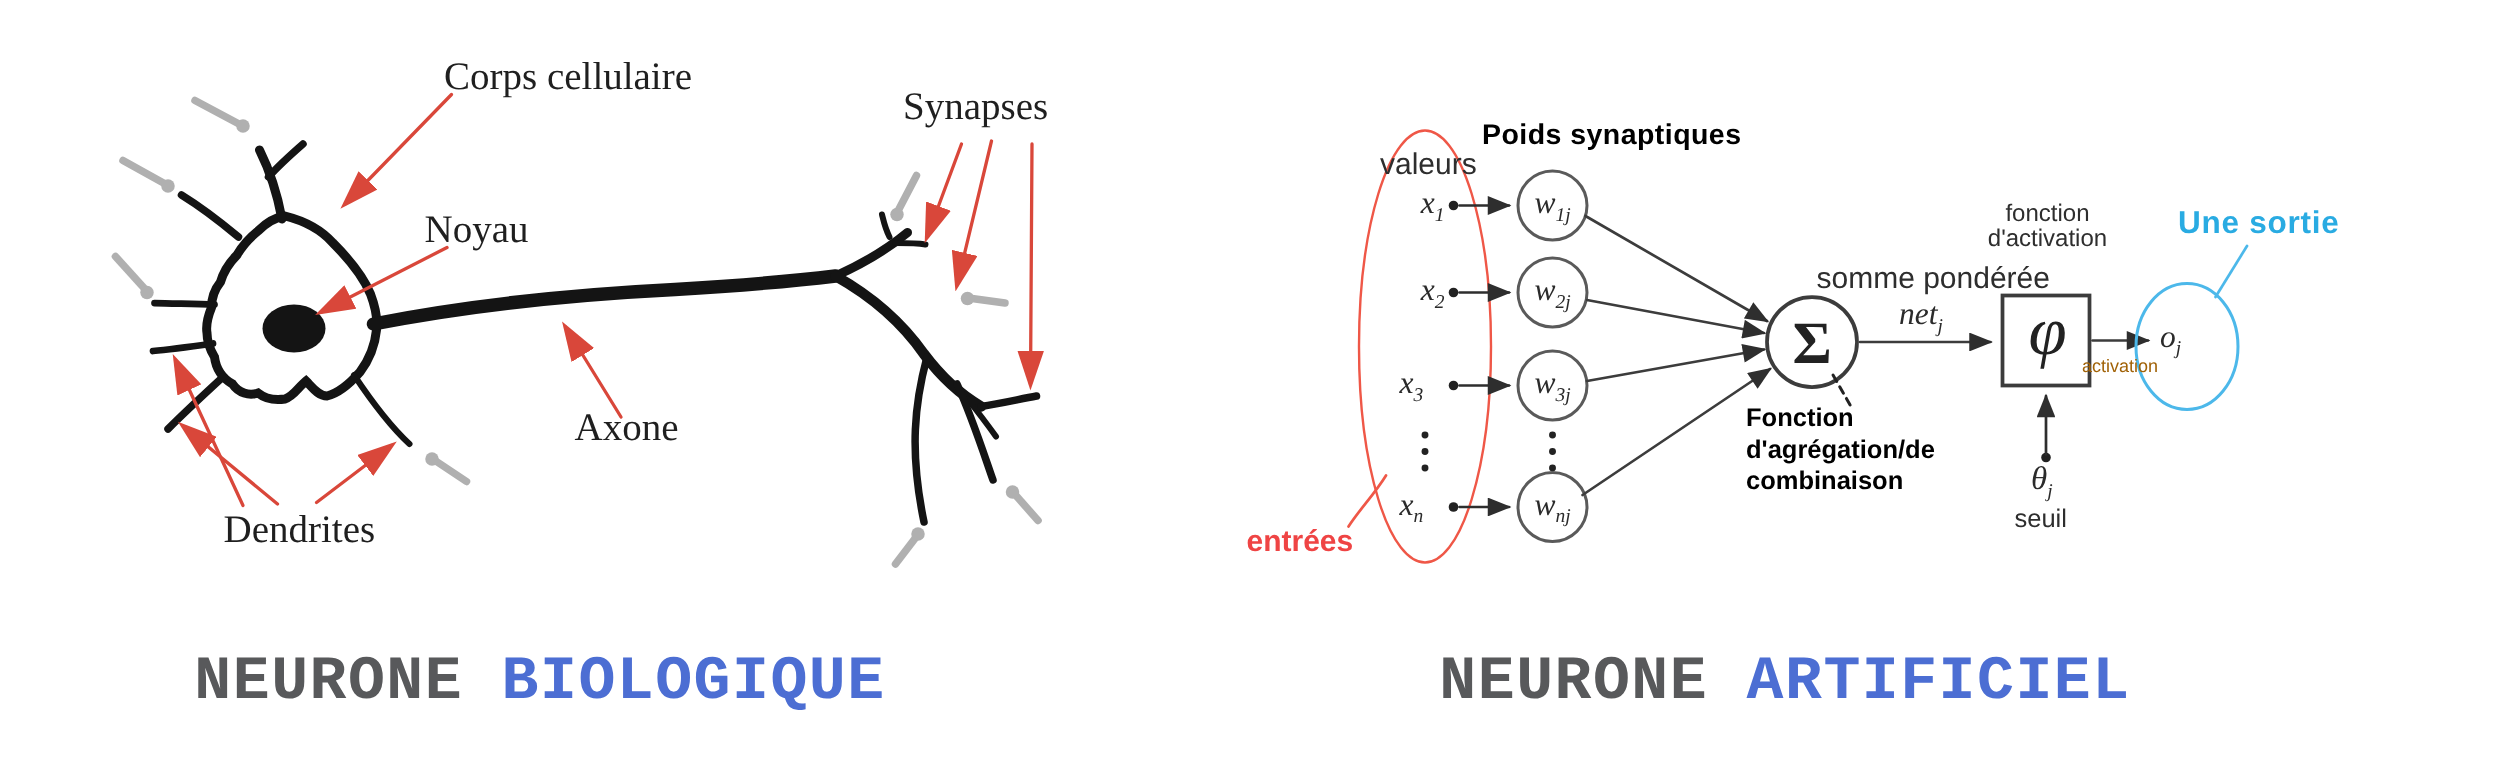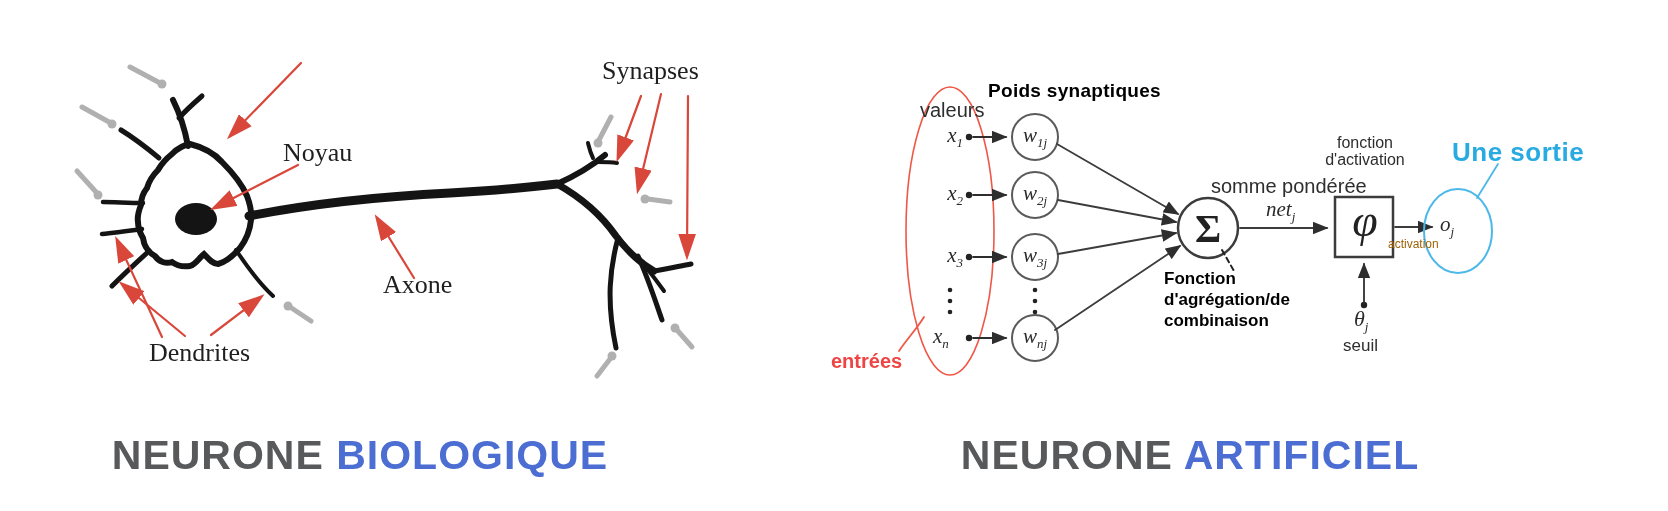--- a/index.html
+++ b/index.html
@@ -5,21 +5,21 @@
   html,body{margin:0;padding:0;background:#fff;}
   .canvas{position:relative;width:1668px;height:511px;background:#ffffff;overflow:hidden;
           font-family:"Liberation Sans",sans-serif;}
   .canvas svg{position:absolute;left:0;top:0;}
   .lbl{position:absolute;white-space:nowrap;color:#1f1f1f;}
   .serif{font-family:"Liberation Serif",serif;font-size:26px;}
   .math{font-family:"Liberation Serif",serif;font-style:italic;font-size:21px;color:#2b2b2b;}
   .math .sub{font-size:13px;font-style:italic;vertical-align:-5px;letter-spacing:0;}
   .boldlbl{font-weight:bold;font-size:17px;color:#000;}
   .graylbl{color:#2e2e2e;font-size:20px;}
-  .caption{position:absolute;font-size:41px;font-weight:bold;letter-spacing:1px;text-align:center;}
+  .caption{position:absolute;font-size:41px;font-weight:bold;letter-spacing:1px;text-align:center;font-family:Liberation Mono, monospace;}
   .caption .w1{color:#58595b;}
   .caption .w2{color:#4c6ed3;}
   .wlbl{position:absolute;width:50px;text-align:center;}
   .sigma{position:absolute;left:1186px;top:205px;width:44px;text-align:center;
          font-family:"Liberation Serif",serif;font-weight:bold;font-size:40px;color:#222;}
   .phi{position:absolute;left:1336px;top:194px;width:58px;text-align:center;
        font-family:"Liberation Serif",serif;font-style:italic;font-size:46px;color:#222;}
 </style>
 </head>
 <body>
@@ -149,35 +149,36 @@
       <path d="M1395,227 L1432,227" stroke="#3c3c3c" stroke-width="1.8" marker-end="url(#arB)"></path>
 
       <circle cx="1364" cy="305" r="3.2" fill="#222" stroke="none"></circle>
       <path d="M1364,303 L1364,264" stroke="#2e2e2e" stroke-width="1.8" marker-end="url(#arB)"></path>
 
       <ellipse cx="1458" cy="231" rx="34" ry="42" stroke="#4cb8ea" stroke-width="2"></ellipse>
       <path d="M1498,164 L1477,198" stroke="#4cb8ea" stroke-width="1.8"></path>
     </g>
   </svg>
 
+  <div class="lbl serif" style="left:296px;top:36px">Corps cellulaire</div>
   <div class="lbl serif" style="left:283px;top:138px">Noyau</div>
   <div class="lbl serif" style="left:602px;top:56px">Synapses</div>
   <div class="lbl serif" style="left:383px;top:270px">Axone</div>
   <div class="lbl serif" style="left:149px;top:338px">Dendrites</div>
   <div class="caption" style="left:60px;top:432px;width:600px">
     <span class="w1">NEURONE </span><span class="w2">BIOLOGIQUE</span>
   </div>
 
   <div class="lbl" style="left:988px;top:80px;font-weight:bold;font-size:19px;color:#000;letter-spacing:.3px">Poids synaptiques</div>
   <div class="lbl graylbl" style="left:920px;top:99px">valeurs</div>
   <div class="lbl" style="left:831px;top:350px;font-weight:bold;font-size:20px;color:#ef4444">entrées</div>
 
   <div class="lbl math" style="left:933px;top:123px;width:30px;text-align:right"><span>x</span><span class="sub">1</span></div>
   <div class="lbl math" style="left:933px;top:181px;width:30px;text-align:right"><span>x</span><span class="sub">2</span></div>
-  <div class="lbl math" style="left:933px;top:243px;width:30px;text-align:right"><span>x</span><span class="sub">3</span></div>
+  <div class="lbl math" style="left:933px;top:243px;width:30px;"><span>x</span><span class="sub">3</span></div>
   <div class="lbl math" style="left:933px;top:324px;width:30px;text-align:left"><span>x</span><span class="sub">n</span></div>
 
   <div class="lbl math wlbl" style="left:1010px;top:123px"><span>w</span><span class="sub">1j</span></div>
   <div class="lbl math wlbl" style="left:1010px;top:181px"><span>w</span><span class="sub">2j</span></div>
   <div class="lbl math wlbl" style="left:1010px;top:243px"><span>w</span><span class="sub">3j</span></div>
   <div class="lbl math wlbl" style="left:1010px;top:324px"><span>w</span><span class="sub">nj</span></div>
 
   <div class="sigma">Σ</div>
   <div class="phi">φ</div>
 
@@ -188,21 +189,21 @@
     <div>fonction</div>
     <div>d'activation</div>
   </div>
 
   <div class="lbl boldlbl" style="left:1164px;top:268px;line-height:21px">
     <div>Fonction</div>
     <div>d'agrégation/de</div>
     <div>combinaison</div>
   </div>
 
-  <div class="lbl" style="left:1452px;top:137px;font-weight:bold;font-size:26px;color:#29abe2;letter-spacing:.5px">Une sortie</div>
+  <div class="lbl" style="left:1452px;top:137px;font-weight:bold;font-size:21px;color:#29abe2;letter-spacing:.5px">Une sortie</div>
   <div class="lbl math" style="left:1440px;top:212px"><span>o</span><span class="sub">j</span></div>
   <div class="lbl" style="left:1388px;top:237px;font-size:12px;color:#a16207">activation</div>
   <div class="lbl math" style="left:1354px;top:306px;font-size:22px"><span>θ</span><span class="sub">j</span></div>
   <div class="lbl" style="left:1343px;top:336px;font-size:17px;color:#2e2e2e">seuil</div>
 
   <div class="caption" style="left:890px;top:432px;width:600px">
     <span class="w1">NEURONE </span><span class="w2">ARTIFICIEL</span>
   </div>
 
 </div>

